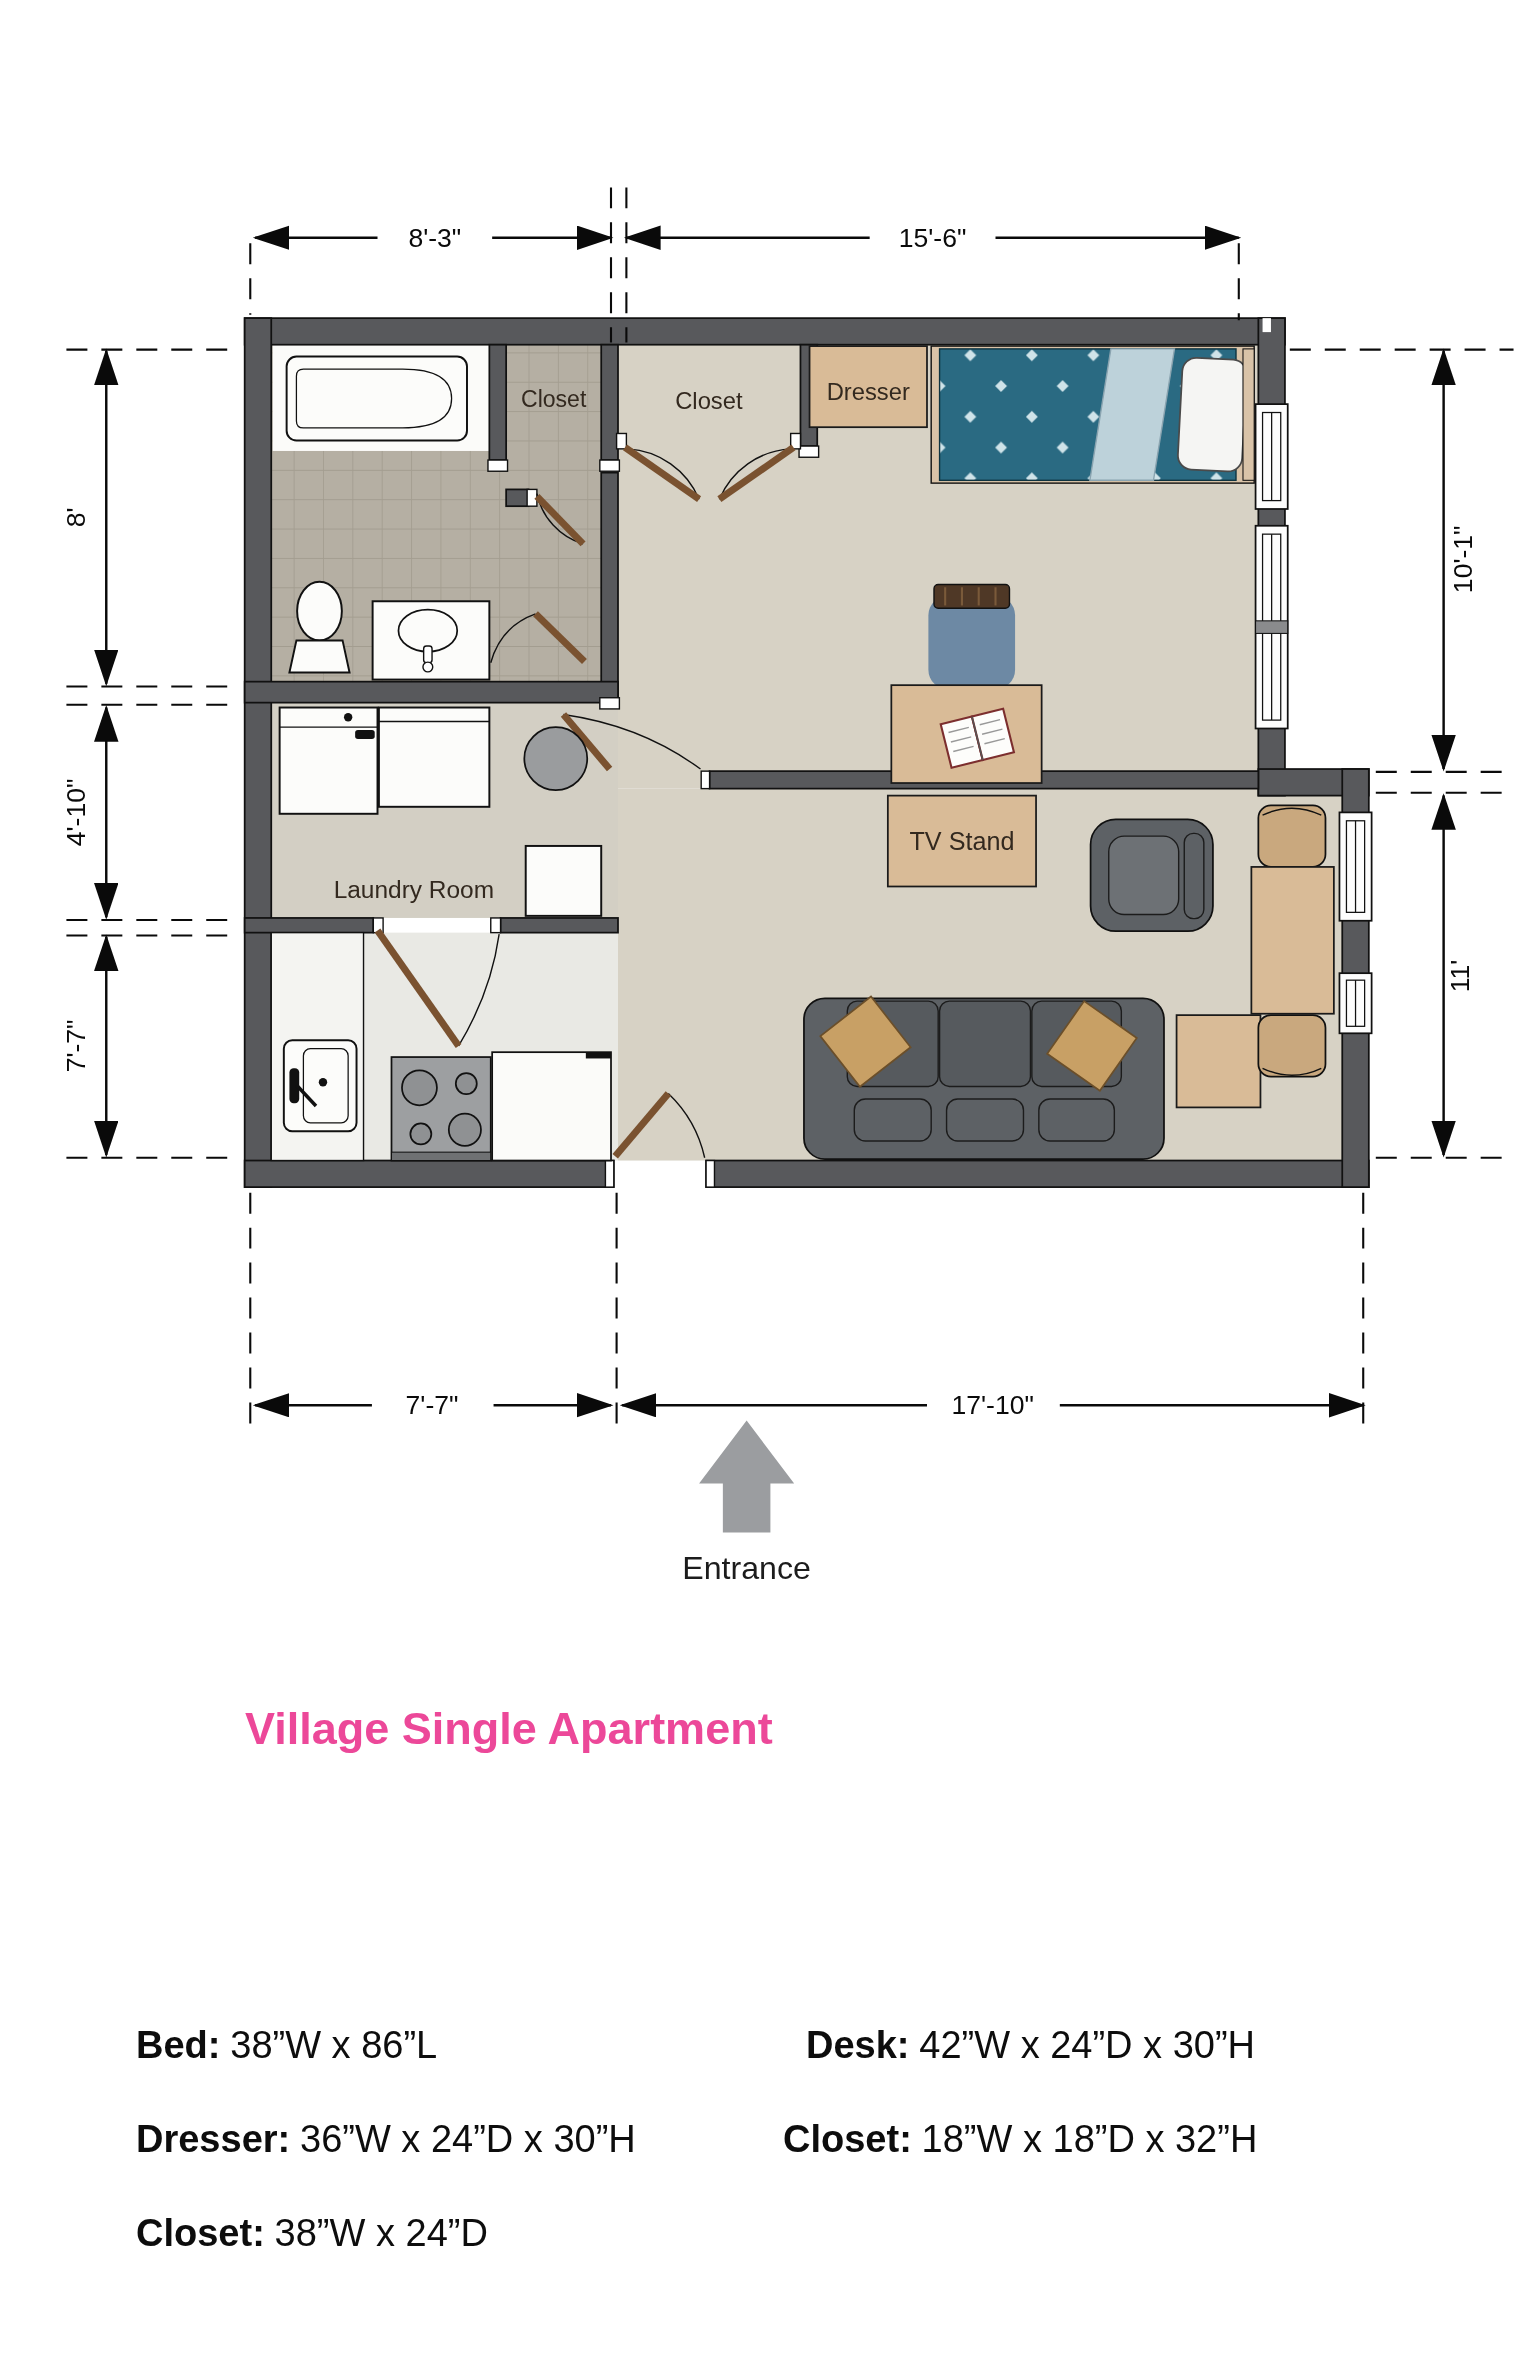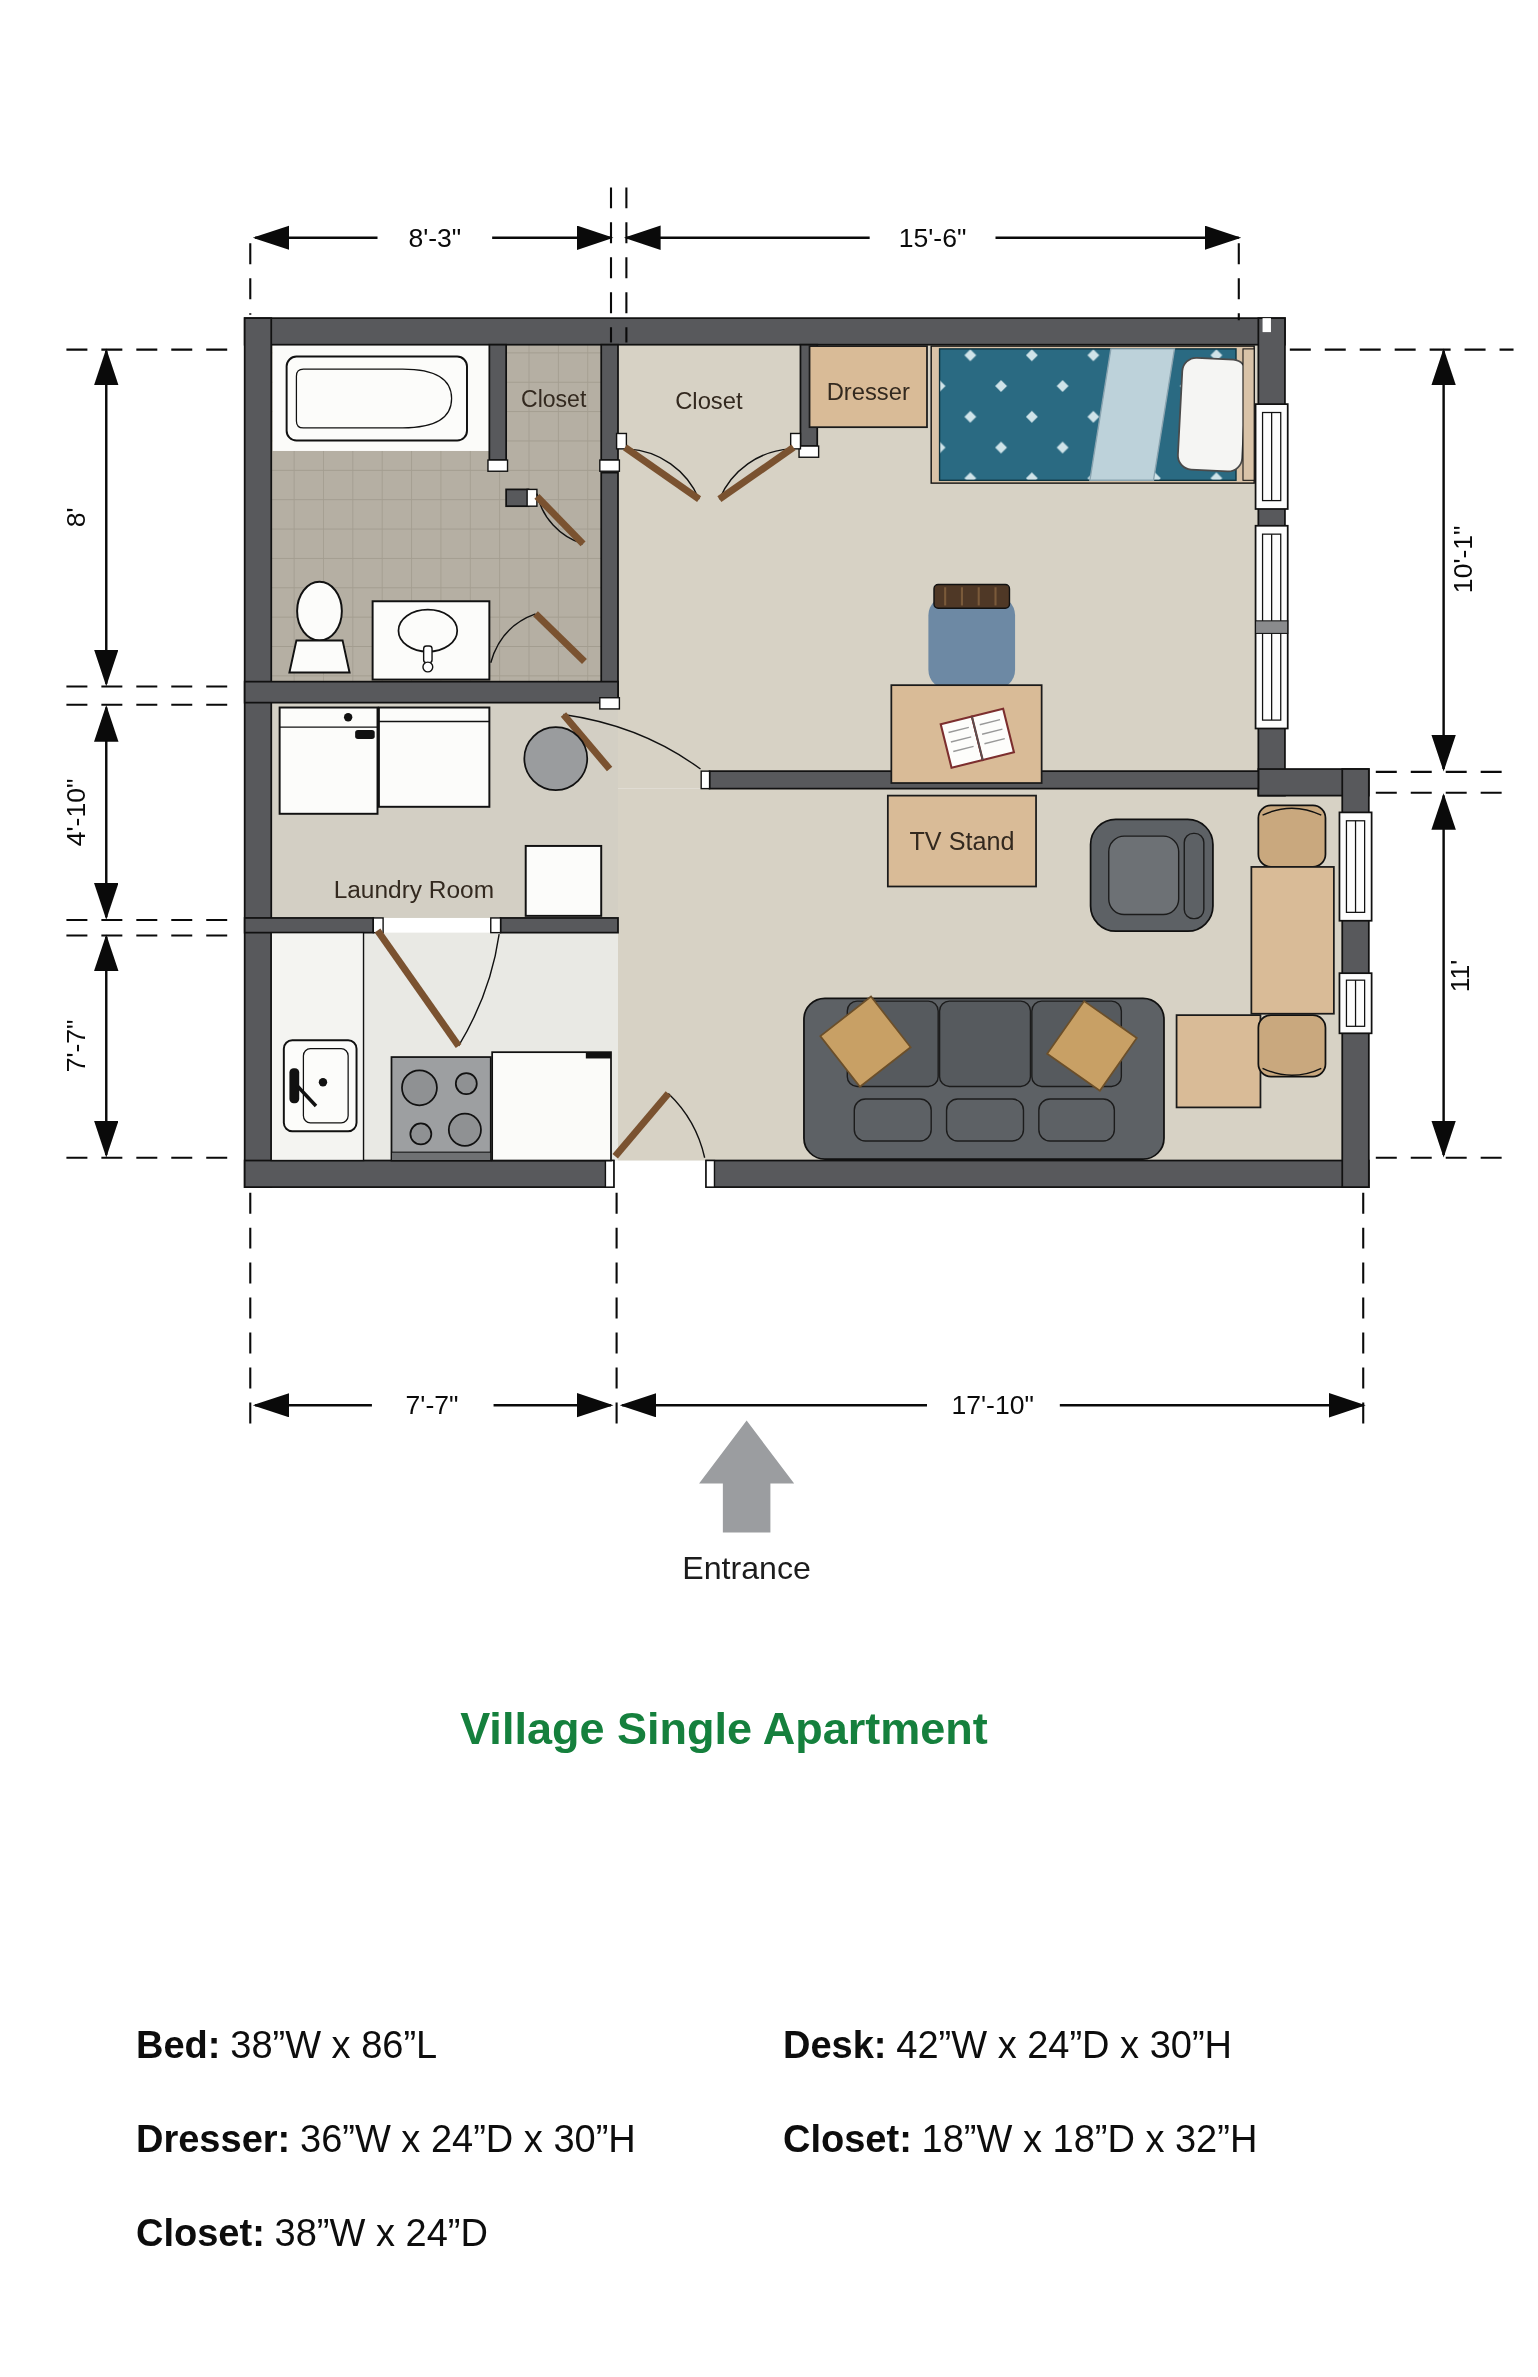--- a/index.html
+++ b/index.html
@@ -12,22 +12,22 @@
   .wall{fill:#58595c;stroke:#111;stroke-width:2.5;}
   .jamb{fill:#fff;stroke:#111;stroke-width:2;}
   .win{fill:#fdfdfd;stroke:#111;stroke-width:2.5;}
   .win-in{fill:none;stroke:#111;stroke-width:1.8;}
   .door{stroke:#7a5230;stroke-width:10;stroke-linecap:butt;}
   .arc{fill:none;stroke:#111;stroke-width:2;}
   .dim{stroke:#0a0a0a;stroke-width:3.5;fill:none;}
   .ext{stroke:#0a0a0a;stroke-width:3;fill:none;stroke-dasharray:30 20;}
   .fixture{fill:#fcfcfa;stroke:#111;stroke-width:2.8;}
   .wood{fill:#d9bb97;stroke:#1a1a1a;stroke-width:2.5;}
-  .title{position:absolute;left:245px;top:1703px;width:958px;text-align:center;
-         font-size:45px;font-weight:bold;color:#15803d;}
+  .title{position:absolute;left:245px;top:1703px;width:958px;
+         font-size:45px;font-weight:bold;color:#ec4899;}
   .includes{position:absolute;left:136px;top:2024px;color:#0d0d0d;}
   .includes h2{font-size:41px;font-weight:bold;margin:0 0 64px 0;}
   .inc-grid{display:grid;grid-template-columns:647px auto;grid-auto-rows:94px;font-size:38px;}
   .inc-row b{margin-right:9.8px;}
 </style>
 </head>
 <body>
 
 <div class="page">
 
@@ -327,21 +327,21 @@
   <div class="inc-grid">
     <div class="inc-row" style="grid-column:1;grid-row:1;">
       <b>Bed:</b><span>38”W x 86”L</span>
     </div>
     <div class="inc-row" style="grid-column:1;grid-row:2;">
       <b>Dresser:</b><span>36”W x 24”D x 30”H</span>
     </div>
     <div class="inc-row" style="grid-column:1;grid-row:3;">
       <b>Closet:</b><span>38”W x 24”D</span>
     </div>
-    <div class="inc-row" style="grid-column:2;grid-row:1;">
+    <div class="inc-row" style="grid-column:2;grid-row:1;margin-left:23px;">
       <b>Desk:</b><span>42”W x 24”D x 30”H</span>
     </div>
     <div class="inc-row" style="grid-column:2;grid-row:2;">
       <b>Closet:</b><span>18”W x 18”D x 32”H</span>
     </div>
   </div>
 </div>
 
 </div>
 

